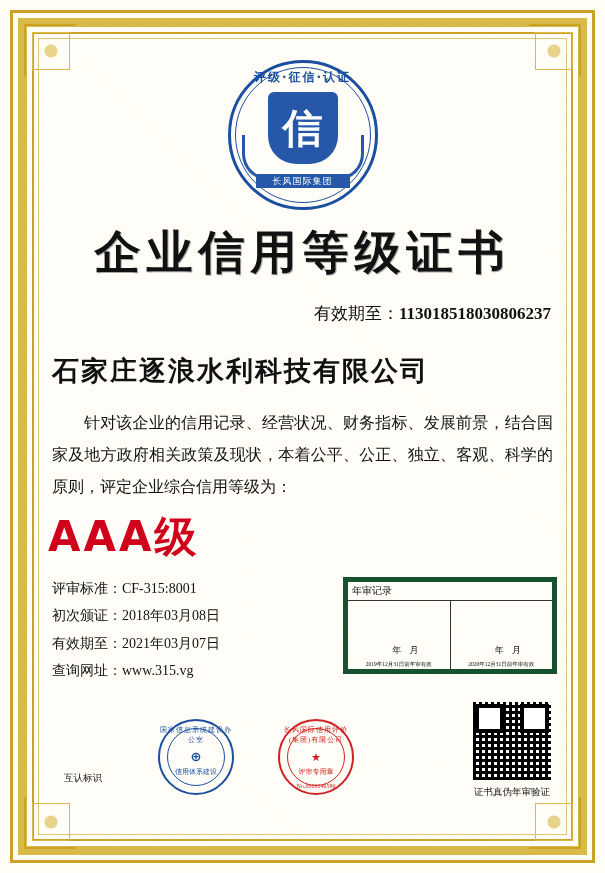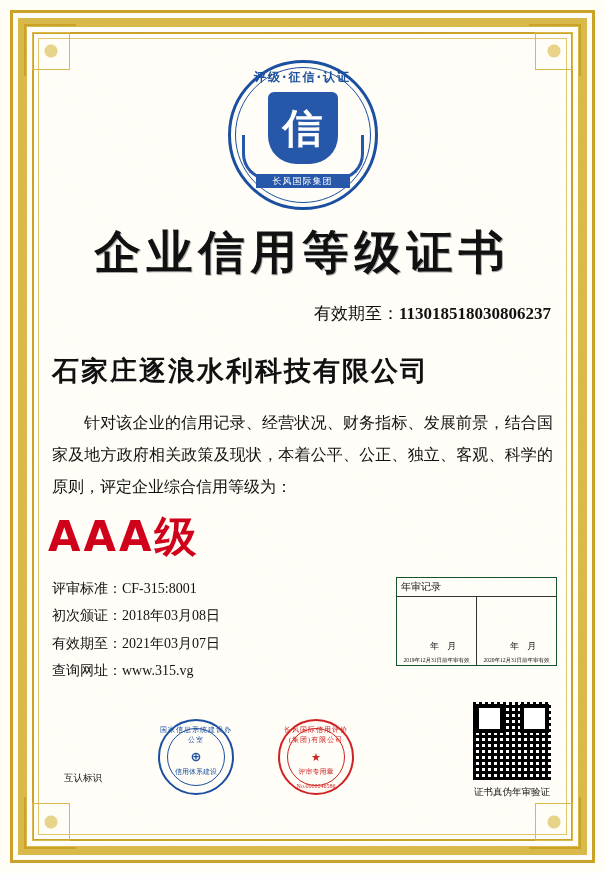--- a/index.html
+++ b/index.html
@@ -151,22 +151,22 @@
     margin-top:10px;
     justify-content:space-between;
   }
   .details{
     font-size:14px;
     line-height:1.95;
     color:#111;
     padding-left:4px;
   }
   .annual{
-    width:161px;
-    border:1px solid #14532d;
+    width:214px;
+    border:5px solid #14532d;
     box-sizing:border-box;
     align-self:flex-start;
     margin-top:2px;
   }
   .annual .hd{
     font-size:10px;
     padding:2px 4px;
     border-bottom:1px solid #333;
     color:#111;
   }

